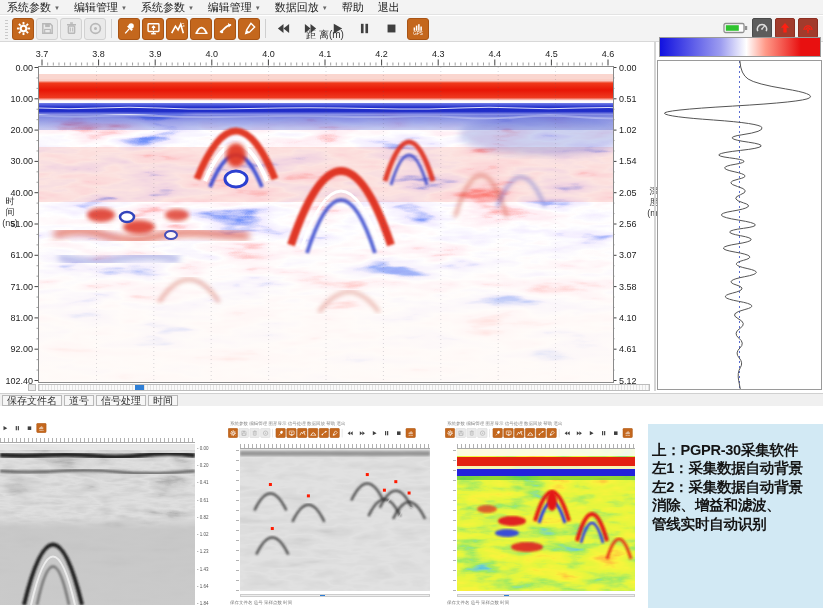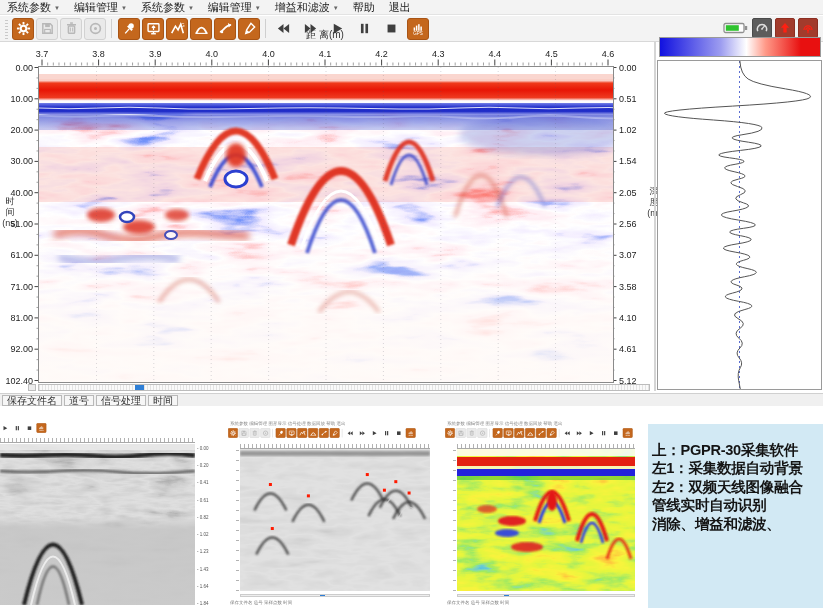--- a/index.html
+++ b/index.html
@@ -79,21 +79,21 @@
         </div>
         <div class="menu-item">
           <span>系统参数</span>
           <span class="arr">▼</span>
         </div>
         <div class="menu-item">
           <span>编辑管理</span>
           <span class="arr">▼</span>
         </div>
         <div class="menu-item">
-          <span>增益和滤波</span>
+          <span>数据回放</span>
           <span class="arr">▼</span>
         </div>
         <div class="menu-item">
           <span>帮助</span>
         </div>
         <div class="menu-item">
           <span>退出</span>
         </div>
       </div>
 
@@ -982,18 +982,18 @@
     </svg>
     <div class="mini-scroll" style="left:12px;top:173px;width:178px;">
       <div class="mini-thumb" style="left:26%;"></div>
     </div>
     <div class="mini-statustext" id="mini3Status" style="left:2px;top:179px;width:197px;height:6px;">保存文件名  道号  采样点数  时间</div>
   </div>
 
   <div class="caption" id="caption" style="background: rgb(210, 233, 244);">
       <div>上：PGPR-30采集软件</div>
       <div>左1：采集数据自动背景</div>
-      <div>左2：双频天线图像融合</div>
+      <div>左2：采集数据自动背景</div>
+      <div>消除、增益和滤波、</div>
       <div>管线实时自动识别</div>
-      <div>消除、增益和滤波、</div>
     </div>
 
 </div>
 
 </body></html>

